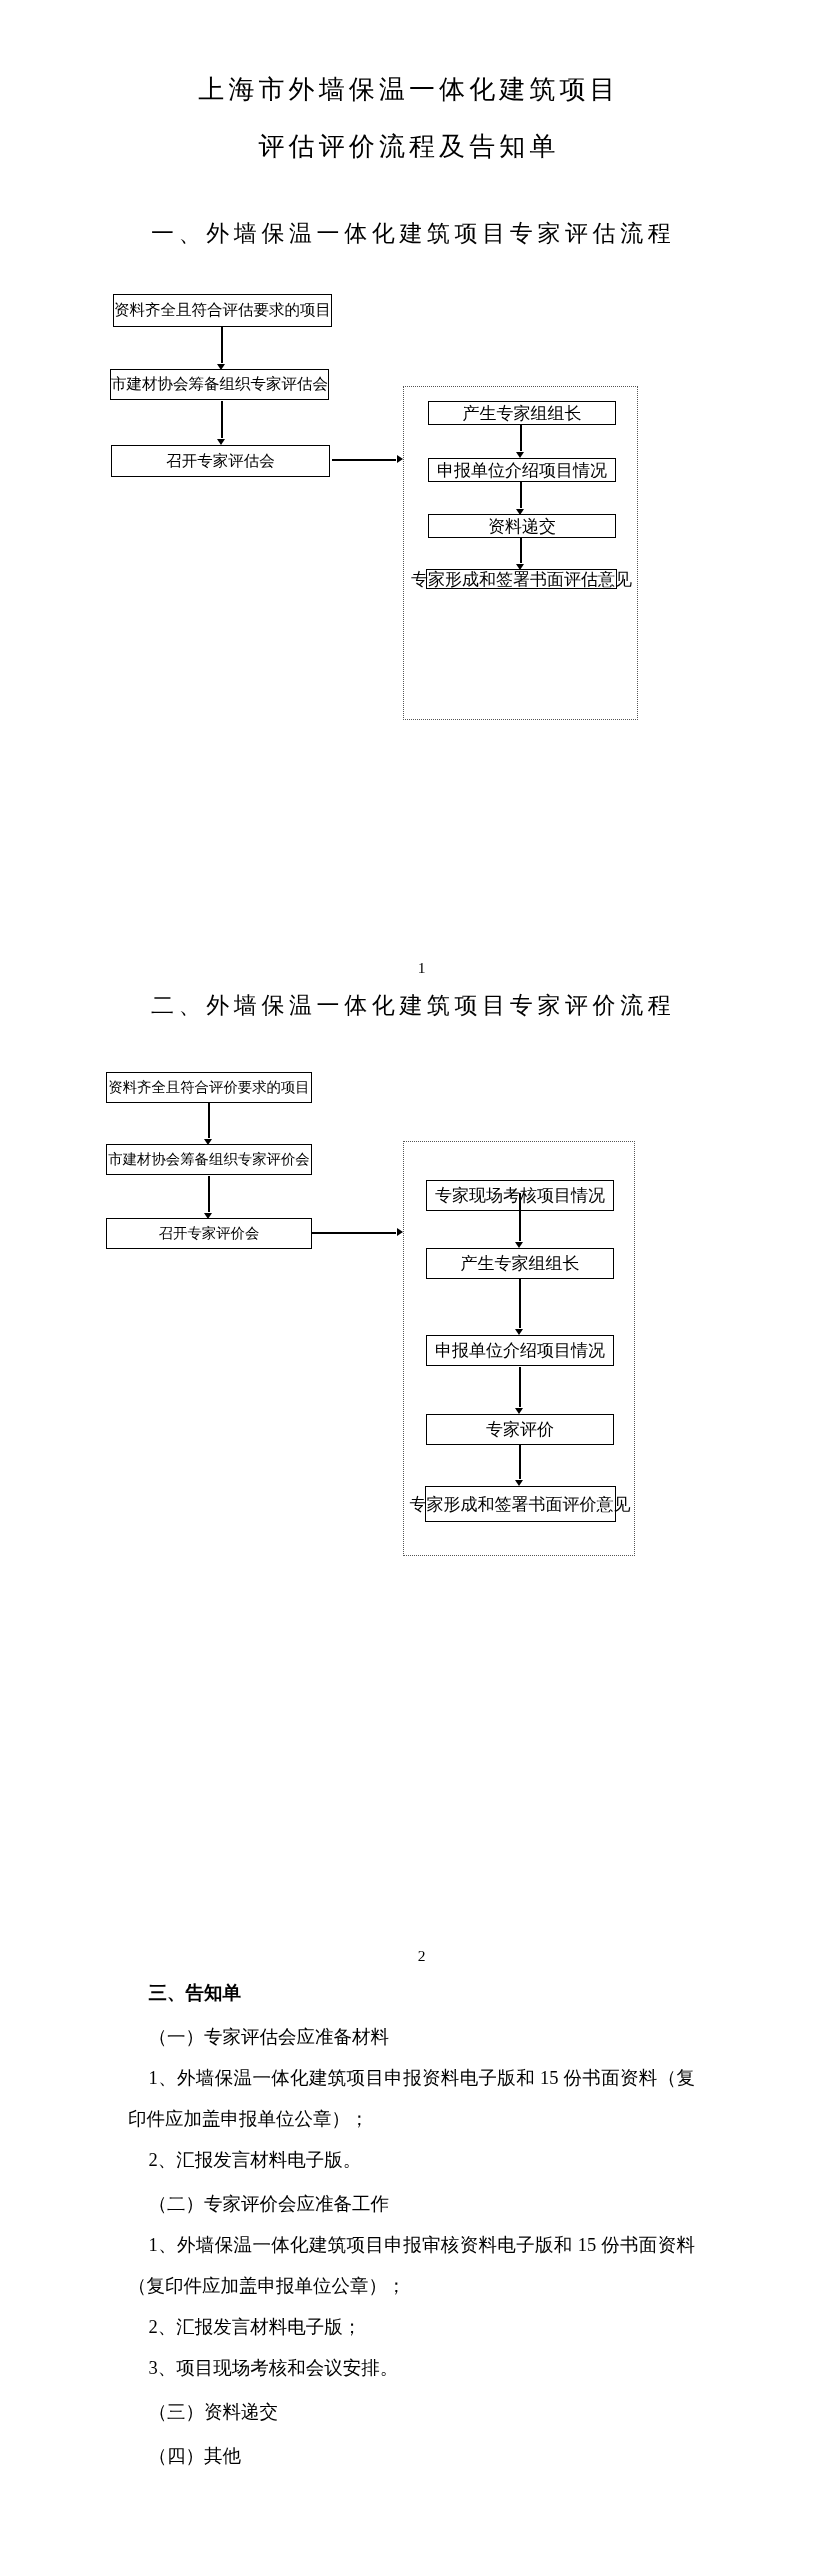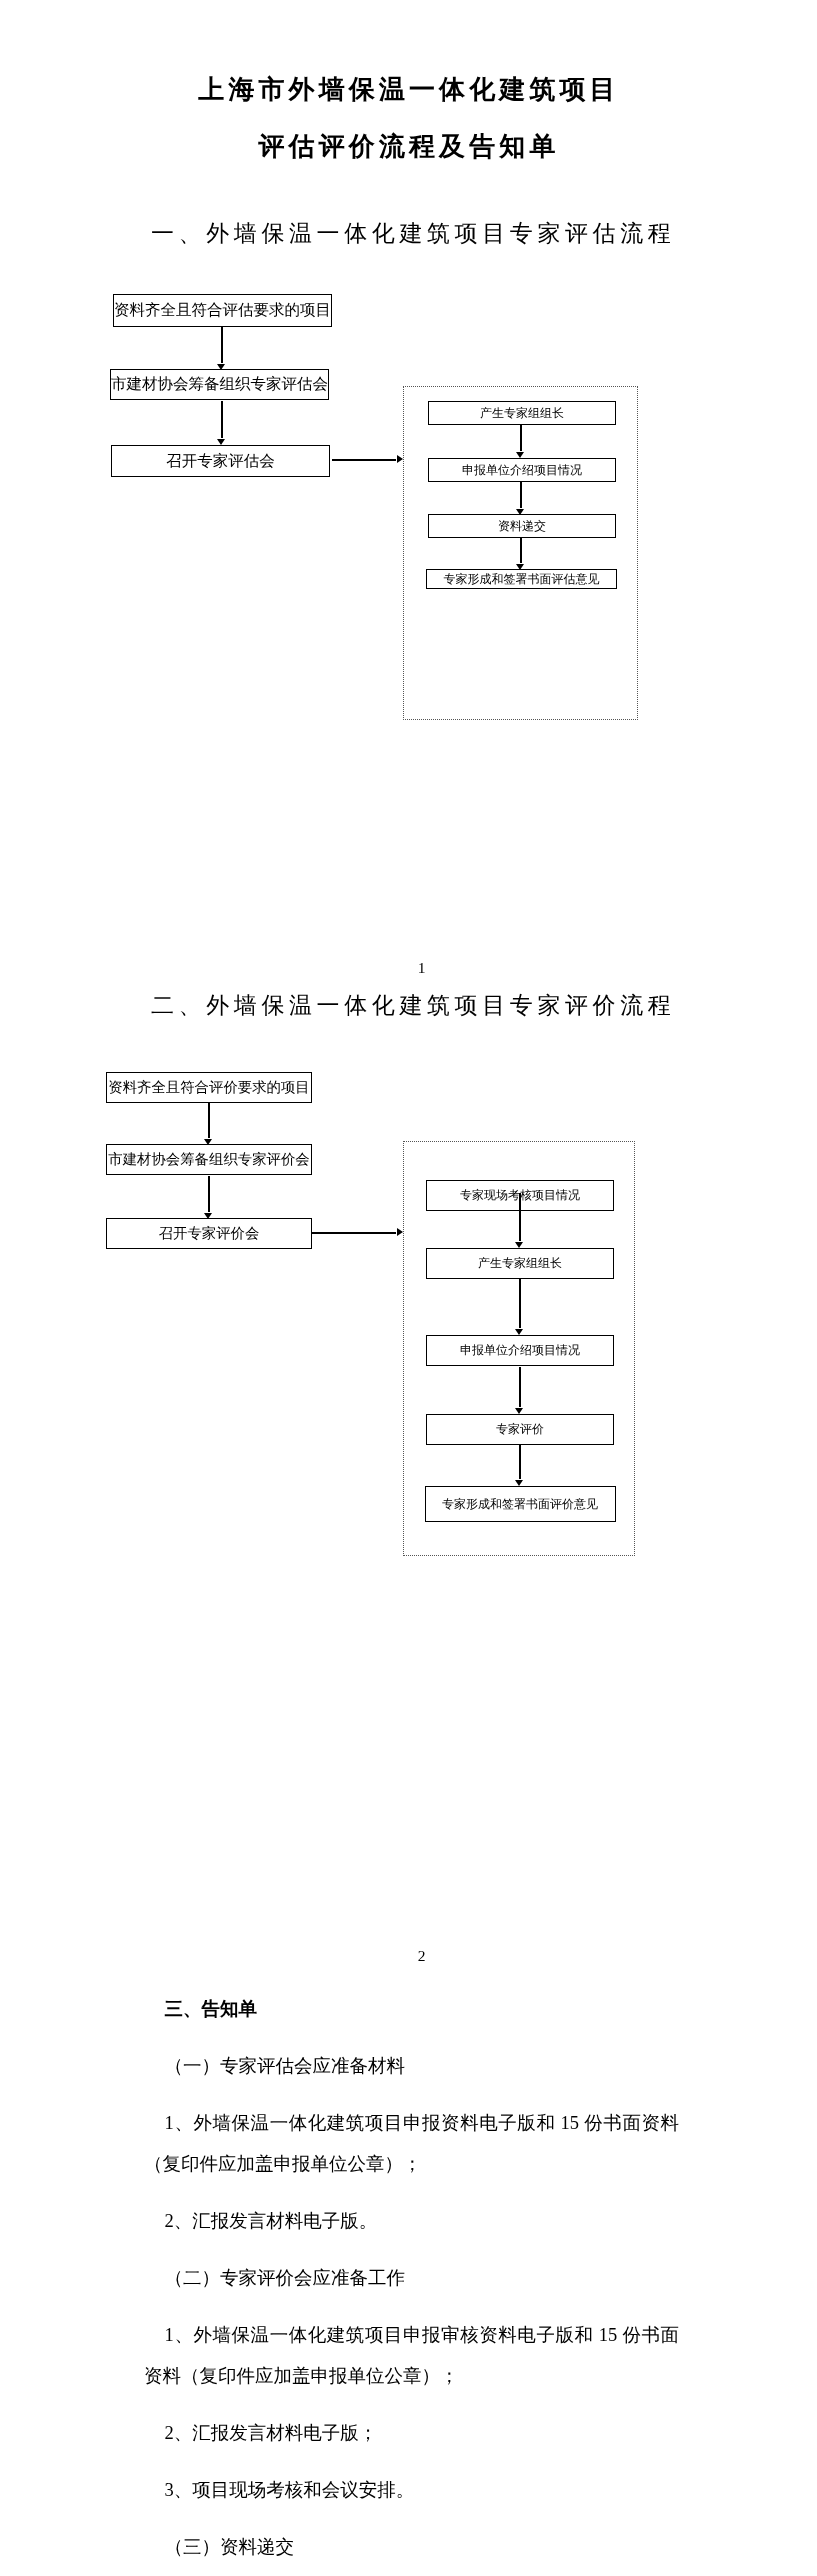--- a/index.html
+++ b/index.html
@@ -2,49 +2,49 @@
 <html style="font-size:8.2px"><head>
 <meta charset="utf-8">
 <style>
   html,body{margin:0;padding:0}
   body{
     width:818px;height:3006px;position:relative;background:#ffffff;
     font-family:"Liberation Serif","DejaVu Serif",serif;color:#000;
   }
   .doc-title{
     position:absolute;top:61px;left:0;width:818px;text-align:center;
-    font-size:26px;font-weight:bold;line-height:57px;letter-spacing:4.1px;
+    font-size:26px;font-weight:normal;line-height:57px;letter-spacing:4.1px;
   }
   .sec-heading{
     position:absolute;left:151px;font-size:23px;letter-spacing:4.6px;white-space:nowrap;
   }
   .fbox{
     position:absolute;border:1.5px solid #000;background:#fff;box-sizing:border-box;
     display:flex;align-items:center;justify-content:center;text-align:center;white-space:nowrap;font-family:Liberation Mono, monospace;
   }
   .f1l{font-size:15.5px}
   .f2l{font-size:14.4px}
-  .fg{font-size:12px}
+  .fg{font-size:17px}
   .dashed-frame{position:absolute;border:1px dotted #555;box-sizing:border-box}
   .varrow{position:absolute;width:1.5px;background:#000}
   .varrow::after{
     content:"";position:absolute;left:-4.1px;bottom:-6.7px;width:0;height:0;
     border:4.6px solid transparent;border-bottom:none;border-top:6.7px solid #000;
   }
   .harrow{position:absolute;height:1.5px;background:#000}
   .harrow::after{
     content:"";position:absolute;top:-4.1px;right:-6.7px;width:0;height:0;
     border:4.6px solid transparent;border-right:none;border-left:6.7px solid #000;
   }
   .pagenum{position:absolute;width:31px;text-align:center;font-size:15.5px}
   .notice{
     position:absolute;left:128px;top:1973px;width:567px;
     font-size:18.5px;line-height:41px;text-align:justify;
   }
-  .notice p{margin:16px;text-indent:20.6px}
+  .notice p{margin:0;text-indent:20.6px}
   .notice .nh{font-weight:bold}
   .notice .sh{font-weight:normal;margin-top:3.1px}
 </style>
 </head>
 <body>
 
 <div class="doc-title">
   <div>上海市外墙保温一体化建筑项目</div>
   <div>评估评价流程及告知单</div>
 </div>

